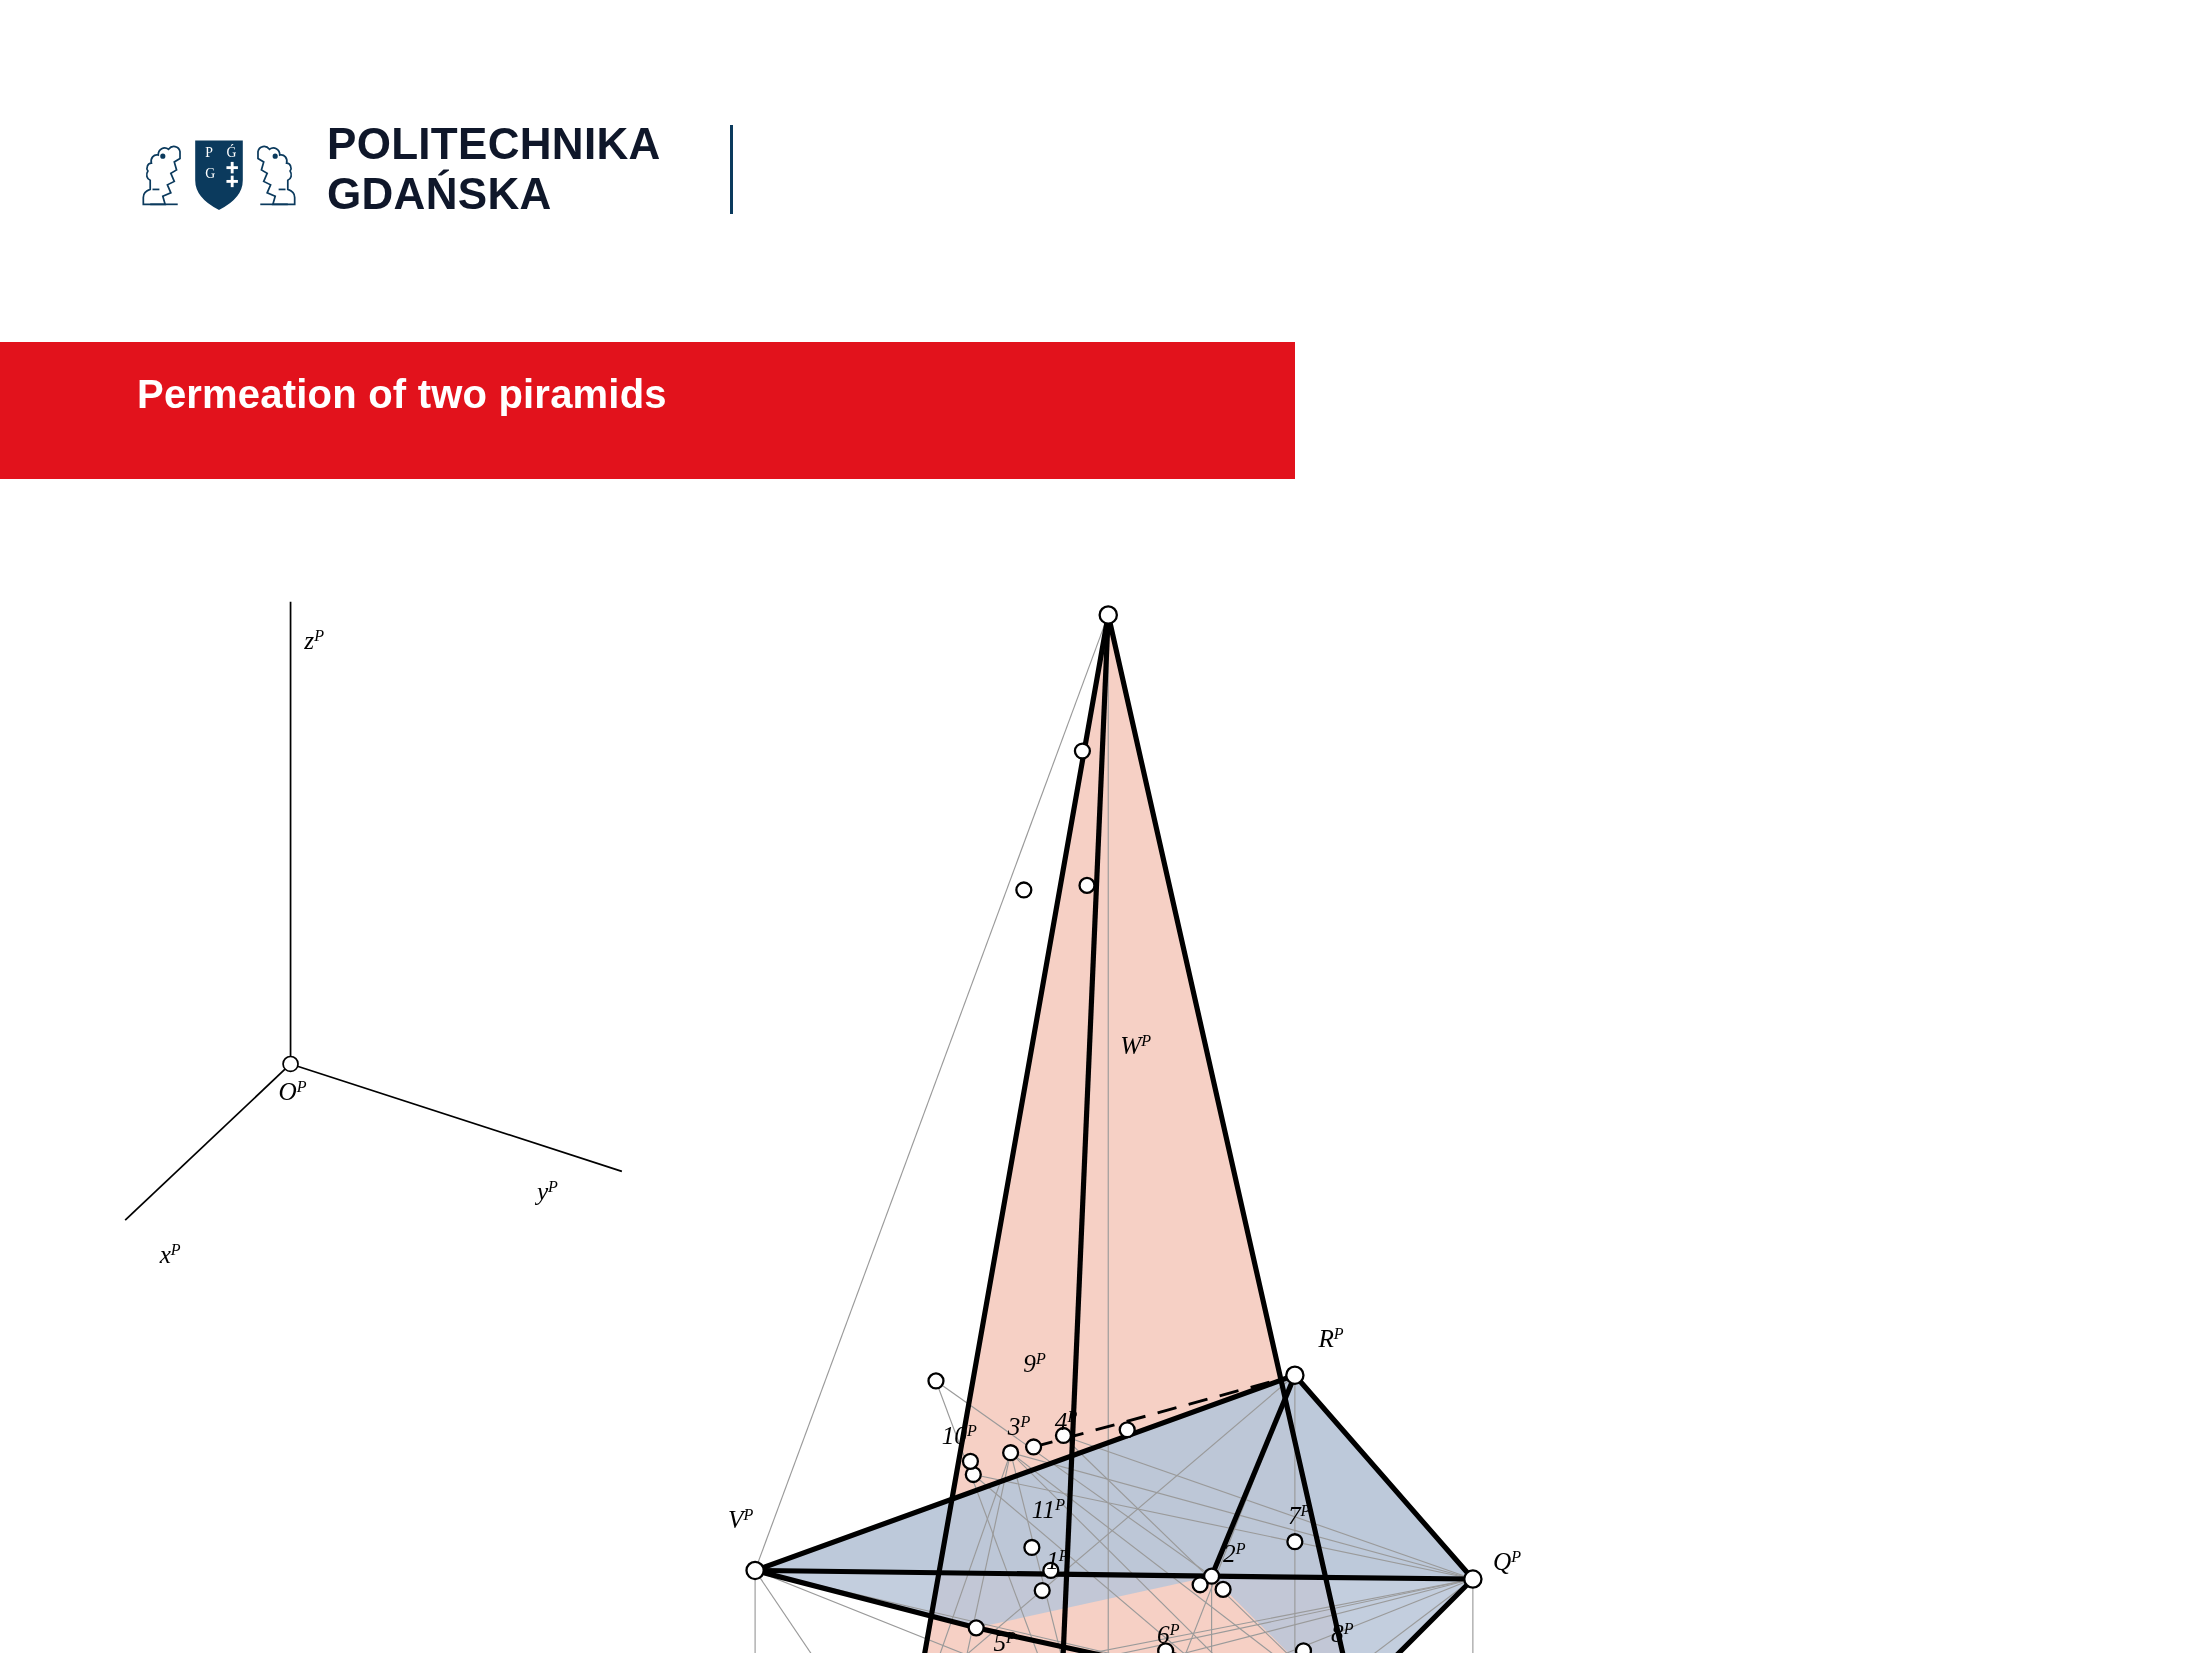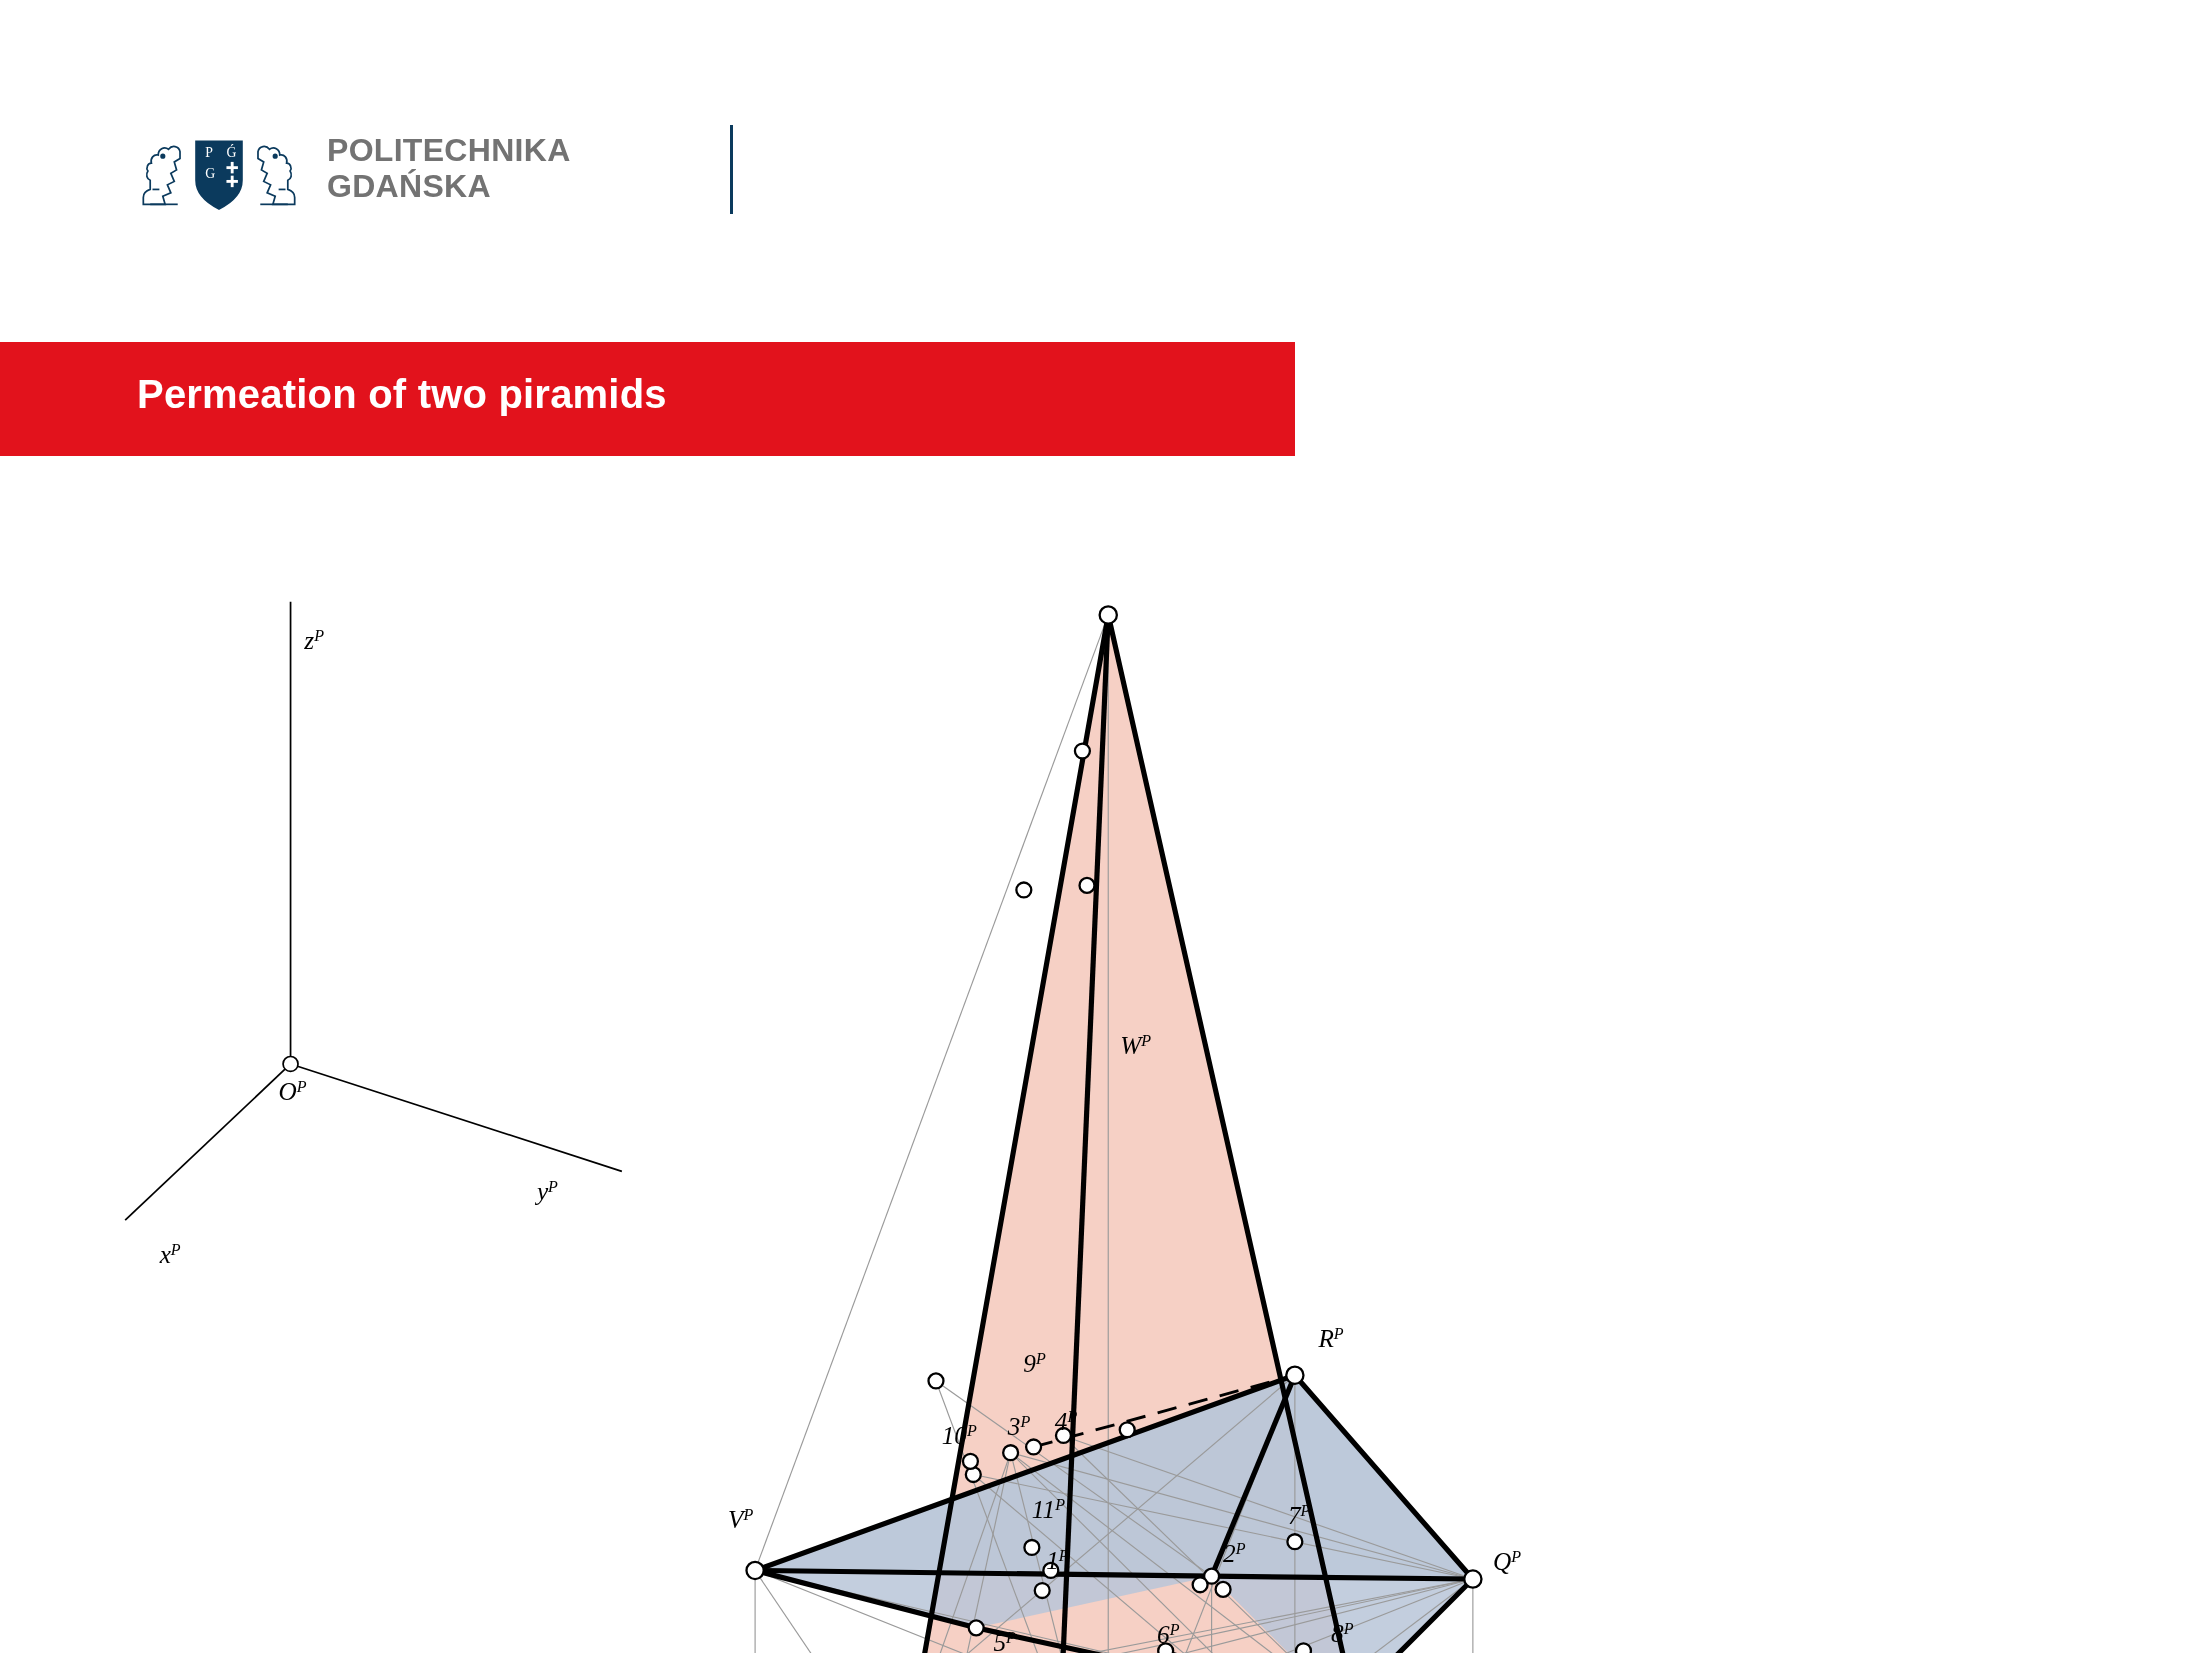--- a/index.html
+++ b/index.html
@@ -30,23 +30,23 @@
     display: flex;
     align-items: center;
   }
   .crest {
     width: 172px;
     height: 101px;
     position: relative;
   }
   .uni-name {
     margin-left: 22px;
-    color: #737373;
+    color: #0f172a;
     font-weight: bold;
-    font-size: 32px;
+    font-size: 44px;
     line-height: 1.12;
     letter-spacing: 0.3px;
   }
   .divider {
     position: absolute;
     left: 730px;
     top: 125px;
     width: 2.9px;
     height: 89px;
     background: #0b3a5d;
@@ -60,21 +60,21 @@
     font-size: 28px;
     line-height: 1.42;
   }
 
   
   .title-bar {
     position: absolute;
     left: 0;
     top: 342px;
     width: 1295px;
-    height: 114px;
+    height: 137px;
     background: #e2121c;
   }
   .title-bar .title-text {
     position: absolute;
     left: 137px;
     top: 30px;
     color: #ffffff;
     font-weight: bold;
     font-size: 40px;
     letter-spacing: 0.2px;

